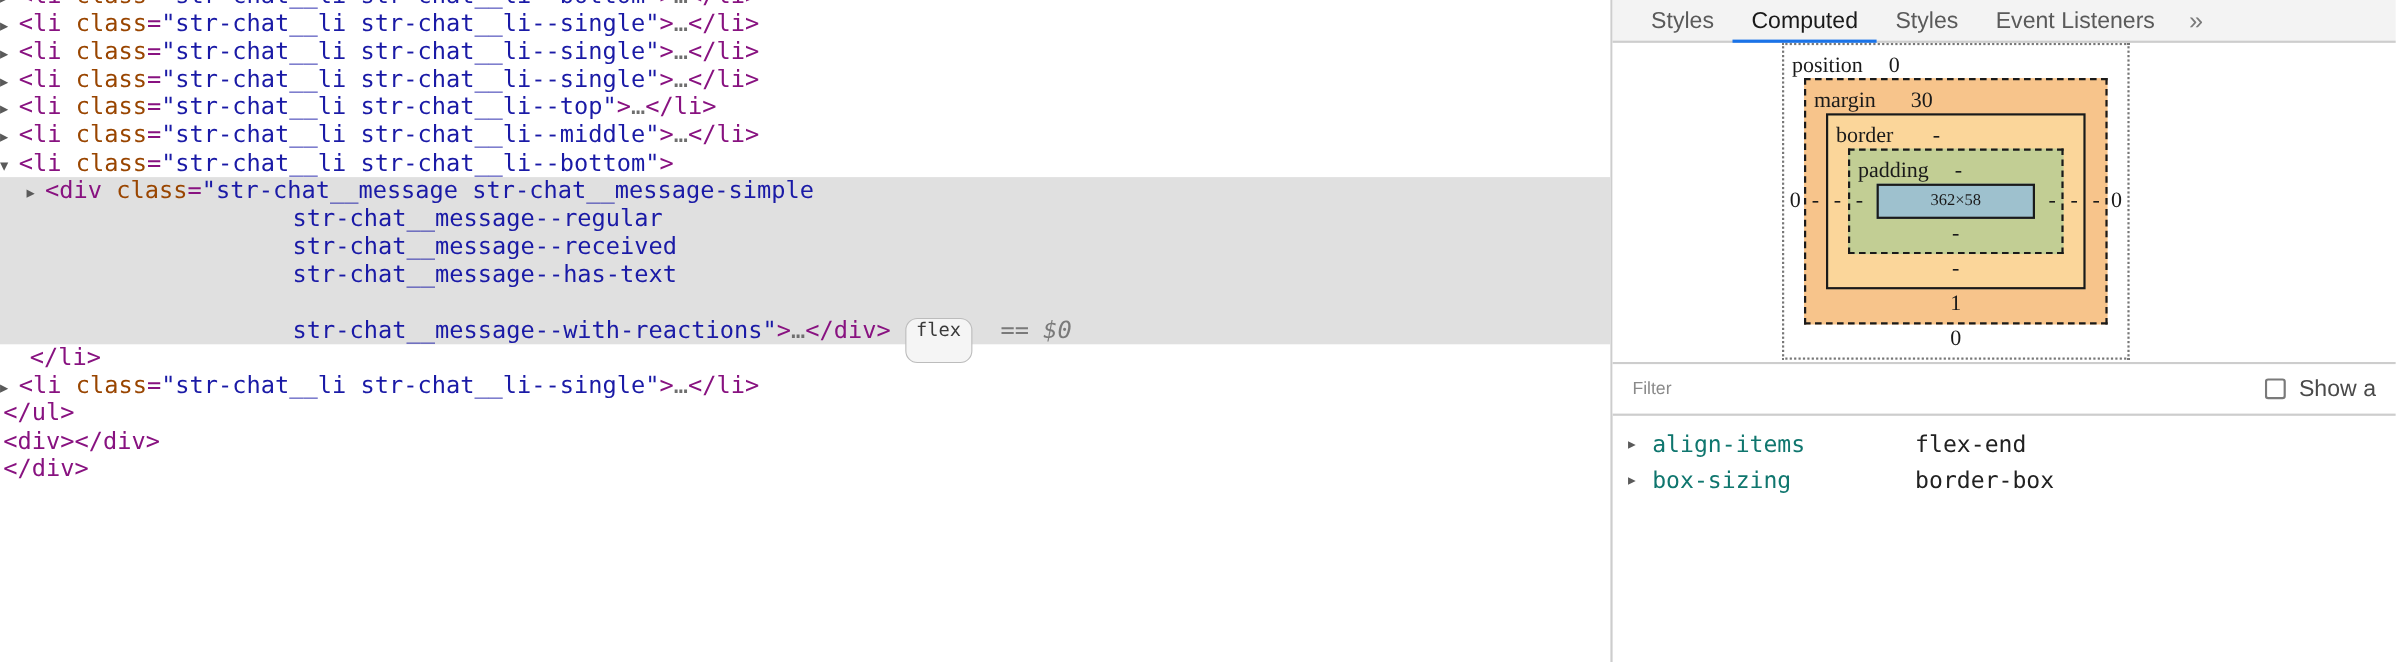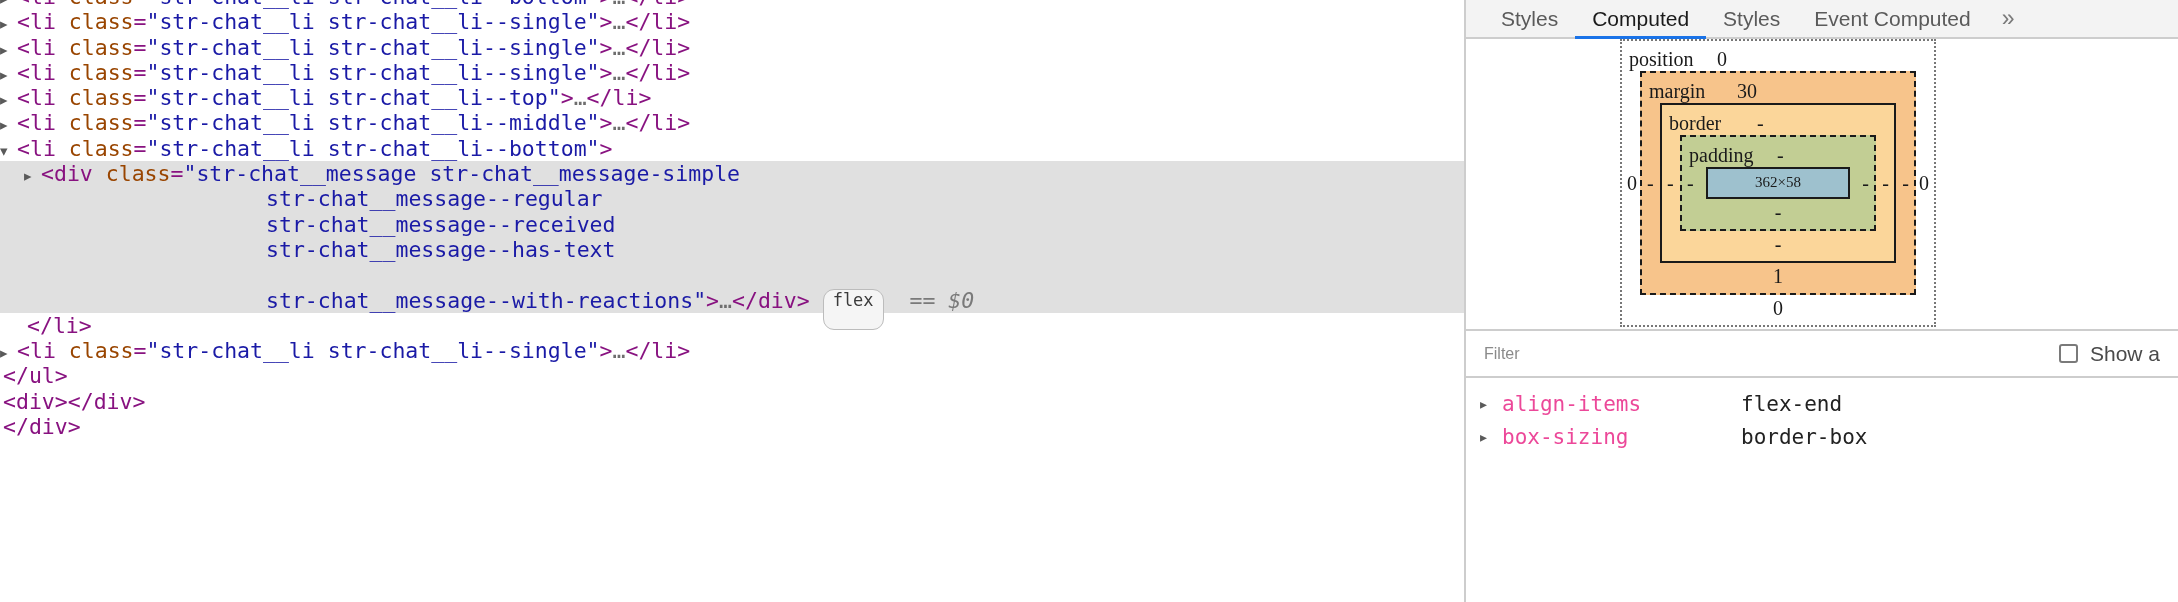--- a/index.html
+++ b/index.html
@@ -264,21 +264,21 @@
     padding-left: 14px;
     white-space: nowrap;
   }
   .prop-twisty {
     width: 22px;
     color: #5a5a5a;
     font-size: 14px;
     font-family: "DejaVu Sans", sans-serif;
   }
   .prop-name {
-    color: #ec4899;
+    color: #0f766e;
     width: 239px;
   }
   .prop-value {
     color: #222222;
   }
 </style>
 </head>
 <body>
 
 <div class="devtools">
@@ -307,21 +307,21 @@
         <div class="dom-row" style="padding-left: 0px; margin-left: -14px;"><span class="twisty blank"></span><span class="punc">&lt;/</span><span class="tag">div</span><span class="punc">&gt;</span></div>
       </div>
   </div>
 
   <div class="sidebar">
 
     <div class="tabbar" id="tabbar">
         <div class="tab">Styles</div>
         <div class="tab active">Computed</div>
         <div class="tab">Styles</div>
-        <div class="tab">Event Computed</div>
+        <div class="tab">Event Listeners</div>
         <div class="tab-more">»</div>
       </div>
 
     <div class="boxmodel-area">
       <div class="boxmodel">
 
         <div class="bm-layer bm-position">
           <div class="bm-label-row">
             <span class="bm-label">position</span>
             <span class="bm-topval">0</span>

